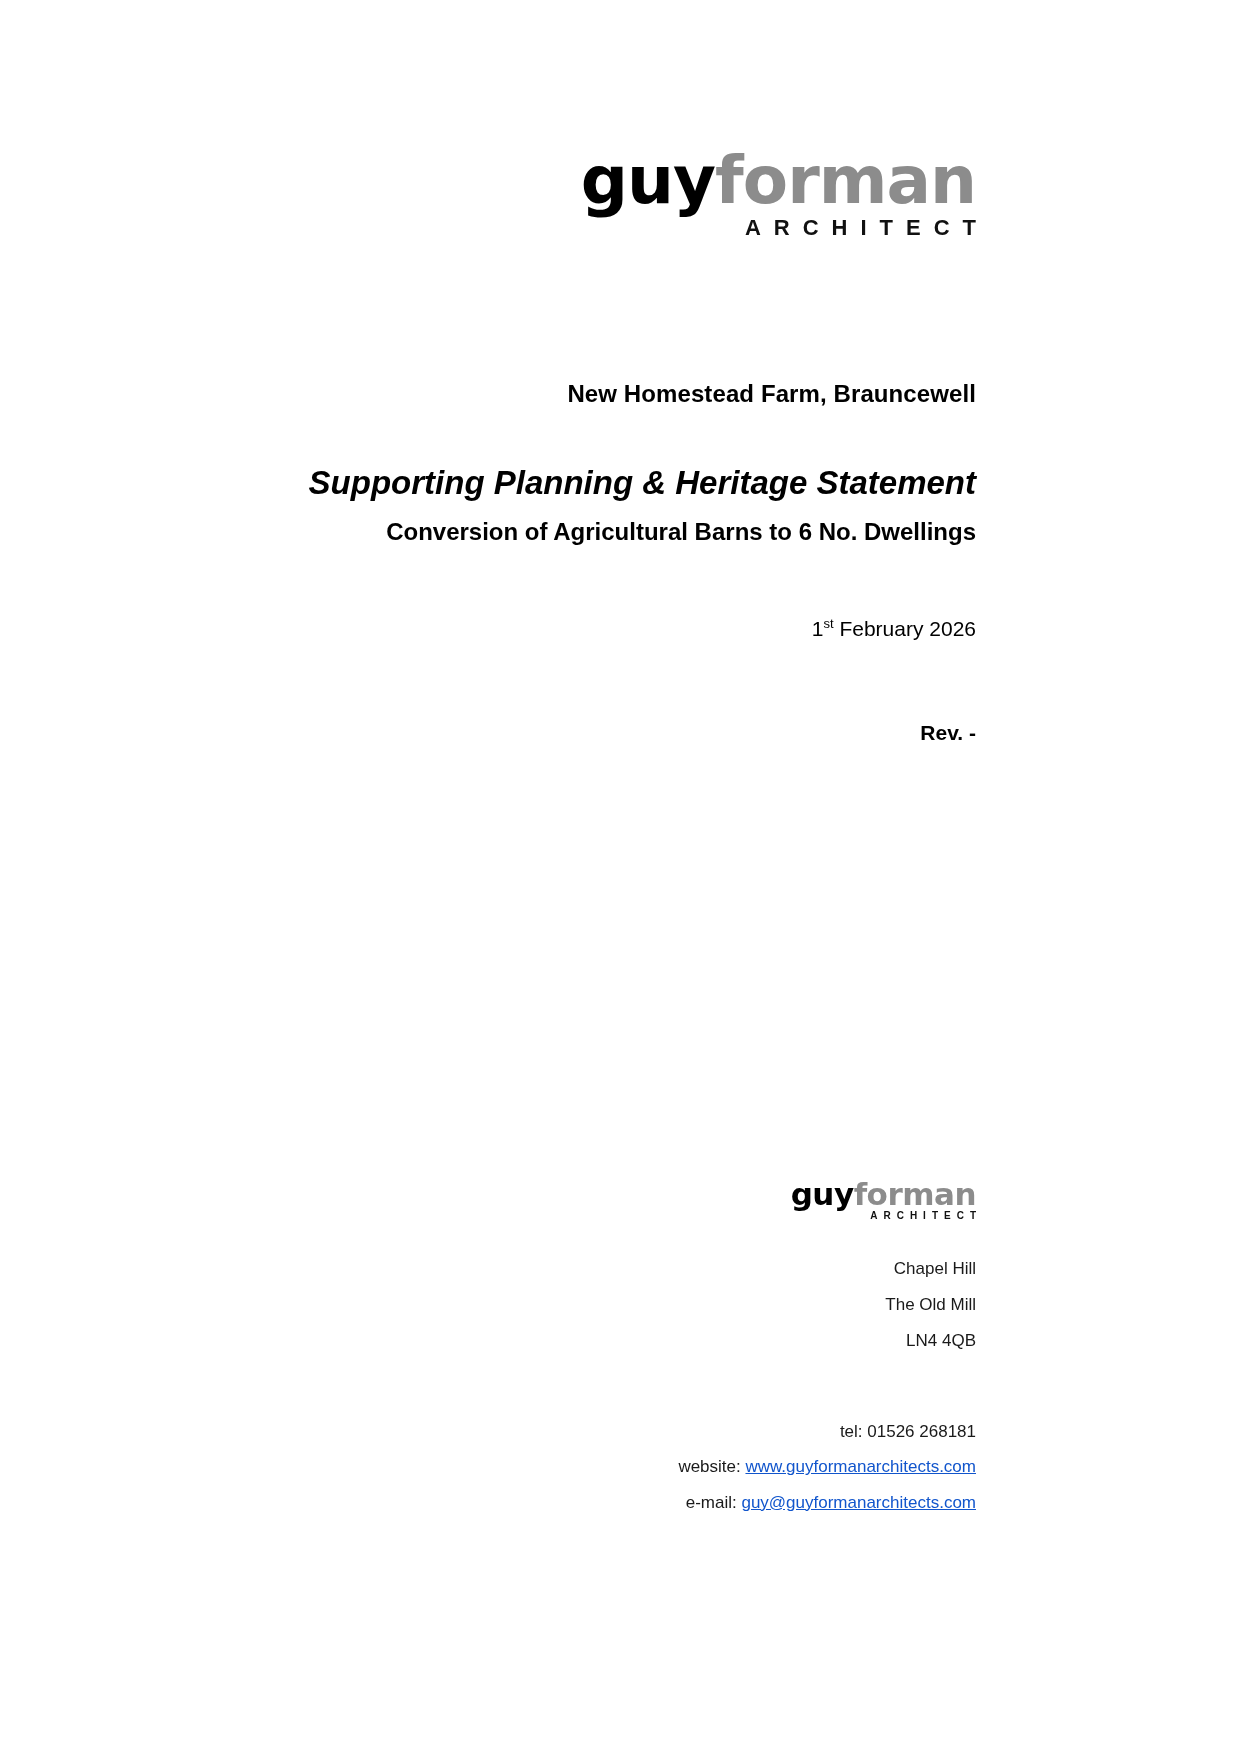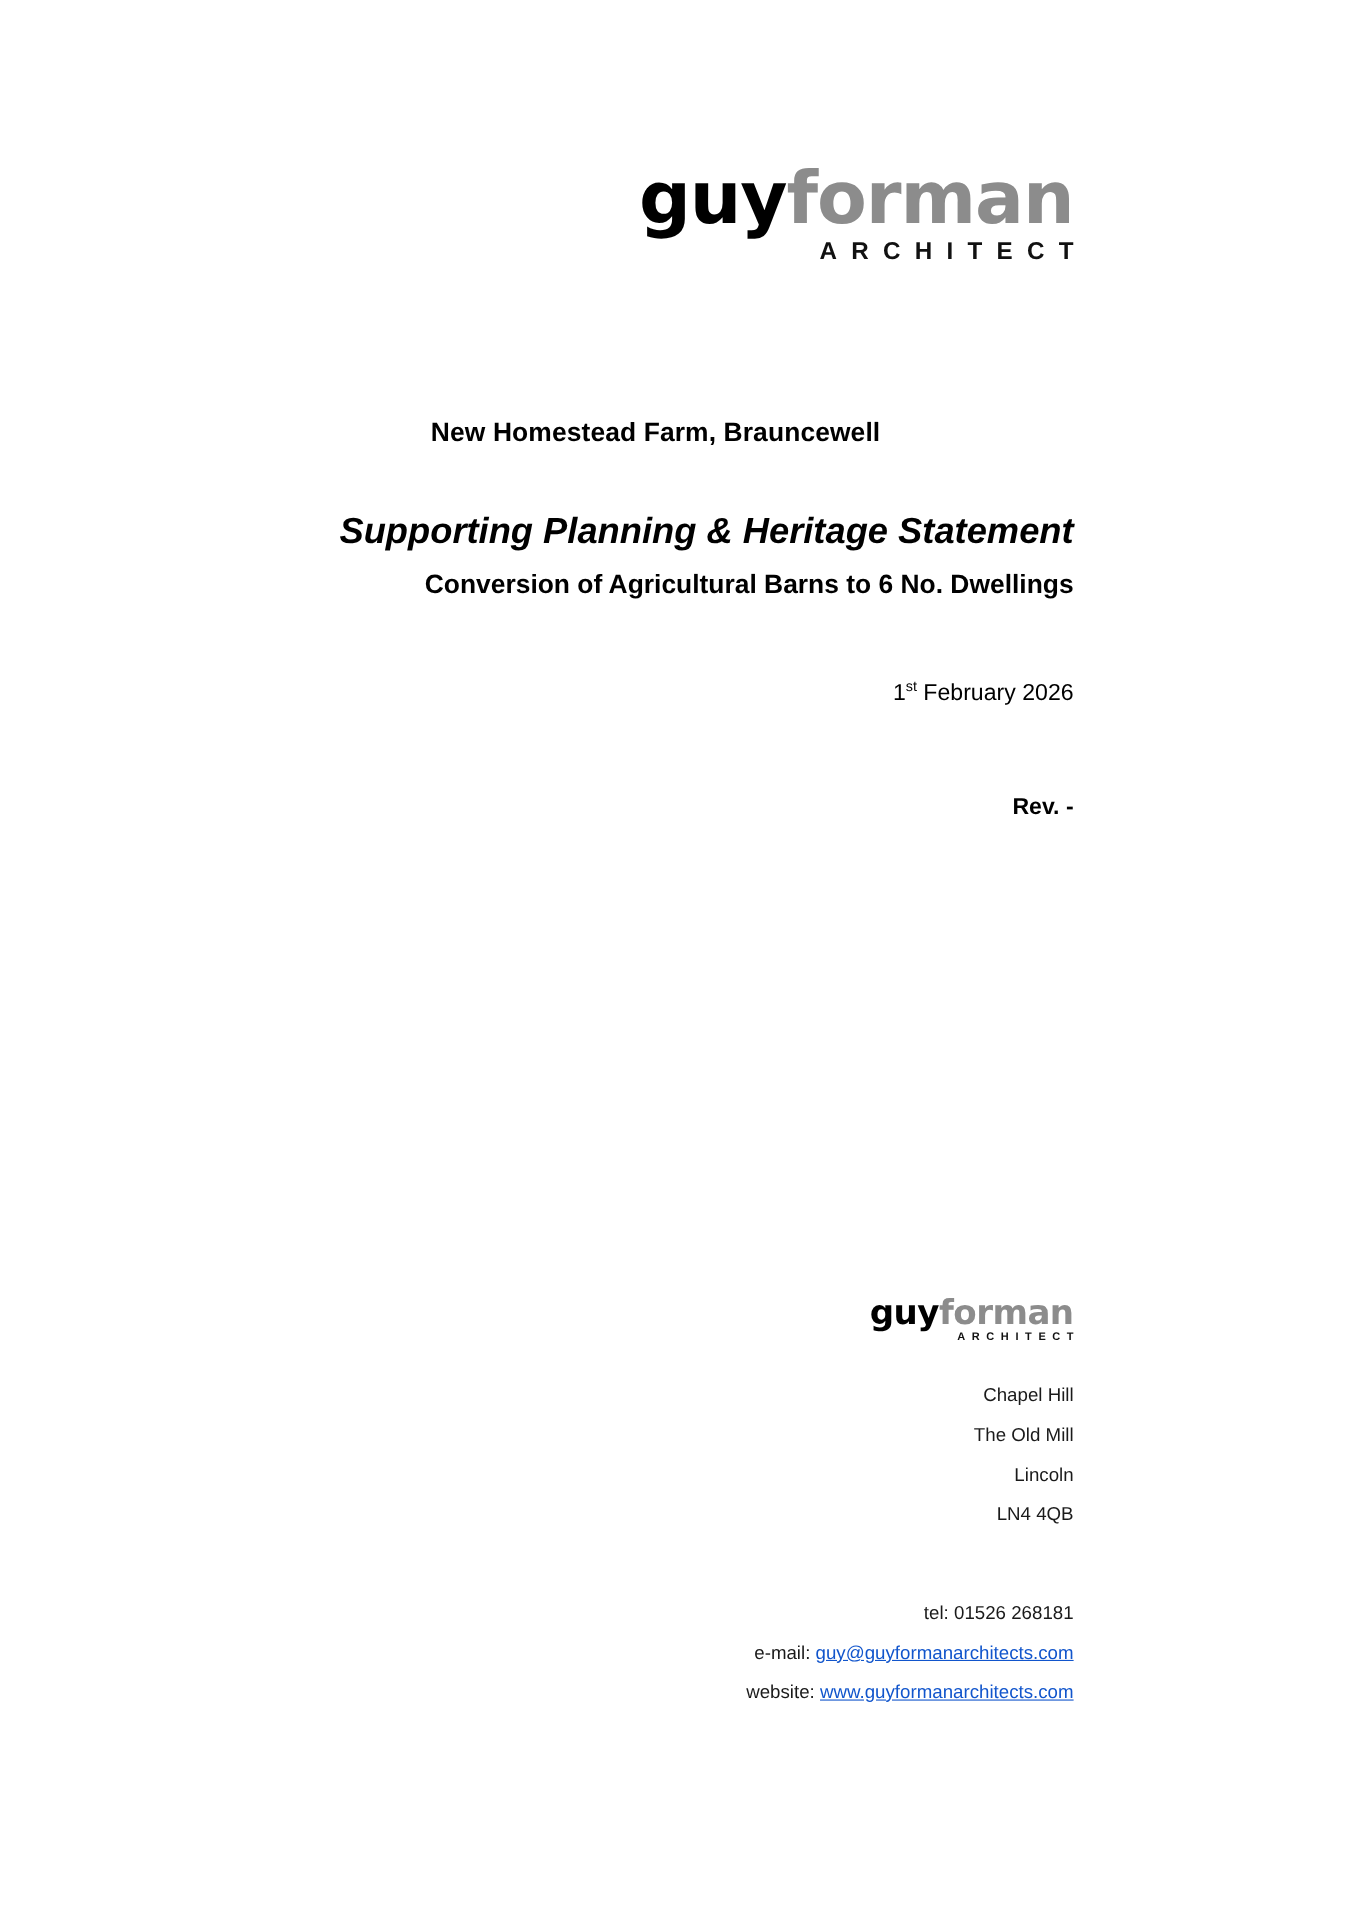--- a/index.html
+++ b/index.html
@@ -56,21 +56,20 @@
     right: 265px;
     top: 380px;
     width: 760px;
     text-align: right;
   }
   .doc-project {
     font-size: 24px;
     font-weight: bold;
     margin: 0 0 56px 0;
     letter-spacing: 0.1px;
-    text-align: center;
   }
   .doc-subtitle {
     font-size: 33px;
     font-weight: bold;
     font-style: italic;
     margin: 0 0 16px 0;
   }
   .doc-for {
     font-size: 19px;
     margin: 0 0 14px 0;
@@ -161,28 +160,27 @@
     <div class="footer-logo">
       <div class="footer-logo-wordmark">
         <span class="logo-guy">guy</span><span class="logo-forman">forman</span>
       </div>
       <div class="footer-logo-sub">ARCHITECT</div>
     </div>
 
     <div class="address">
       <div>Chapel Hill</div>
       <div>The Old Mill</div>
-      <div>Lincoln</div>
       <div>LN4 4QB</div>
     </div>
 
     <div class="contact">
       <div>tel:  01526 268181</div>
       <div>
-        <span>e-mail: </span><span class="link">guy@guyformanarchitects.com</span>
+        <span>website: </span><span class="link">www.guyformanarchitects.com</span>
       </div>
       <div>
-        <span>website: </span><span class="link">www.guyformanarchitects.com</span>
+        <span>e-mail: </span><span class="link">guy@guyformanarchitects.com</span>
       </div>
     </div>
   </div>
 
 </div>
 
 </body></html>

